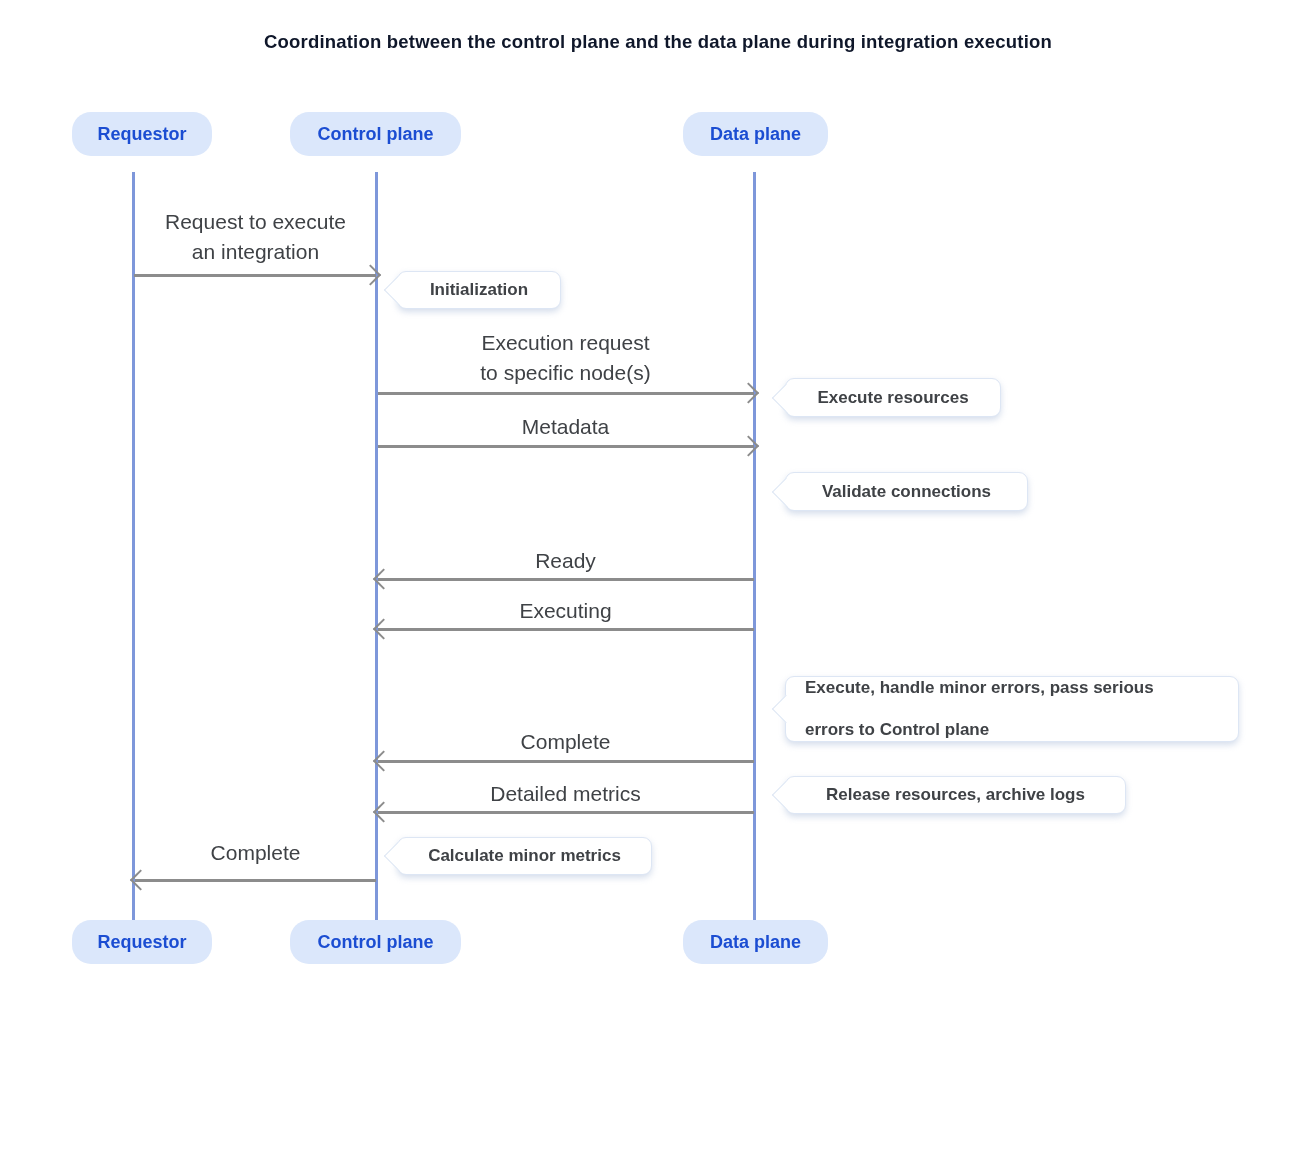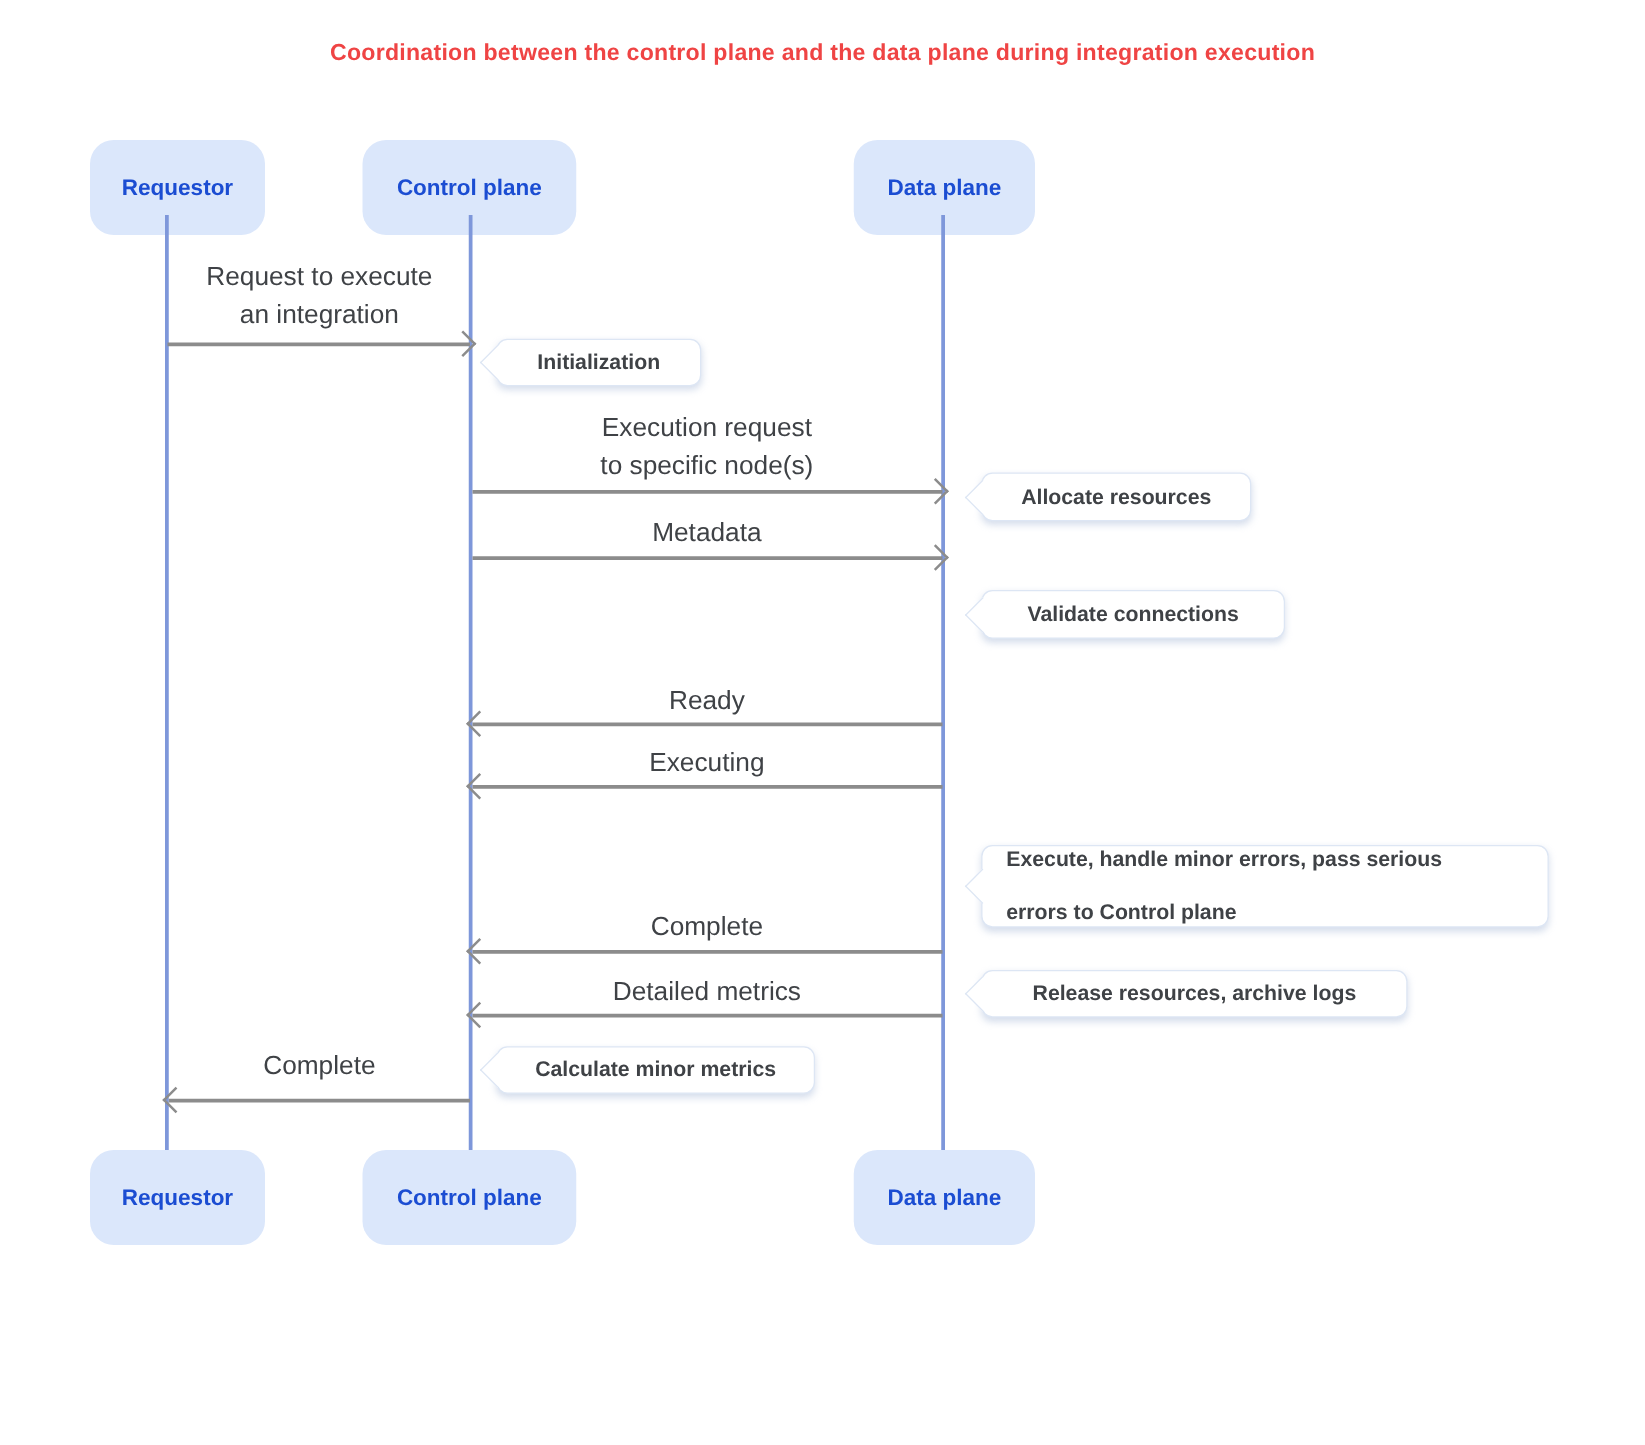--- a/index.html
+++ b/index.html
@@ -2,25 +2,25 @@
 <html style="--actor_fill: #dbe7fb; --actor_text: #1b4dd2; --lifeline: #7e97da; --arrow_color: #8c8c8c; --note_border: #dde6f4; --text_color: #3f4246;"><head>
 <meta charset="utf-8">
 <style>
   html,body{margin:0;padding:0;background:#fff;}
   .diagram{
     position:relative;width:1316px;height:1156px;background:#fff;
     font-family:"Liberation Sans",sans-serif;overflow:hidden;
   }
   .title{
     position:absolute;left:0;right:0;top:31px;text-align:center;
-    font-size:18.5px;font-weight:600;color:#ef4444;letter-spacing:.2px;
+    font-size:18.5px;font-weight:600;color:#0f172a;letter-spacing:.2px;
   }
   
   .actor{
-    position:absolute;height:76px;border-radius:19px;
+    position:absolute;height:44px;border-radius:19px;
     background:var(--actor_fill,#dbe7fb);color:var(--actor_text,#1b4dd2);
     font-weight:700;font-size:18px;display:flex;align-items:center;justify-content:center;
   }
   .a-req{left:72px;width:140px}
   .a-ctl{left:290px;width:171px}
   .a-dat{left:683px;width:145px}
   .top{top:112px}
   .bottom{top:920px}
   
   .lifeline{position:absolute;top:172px;height:748px;width:3px;background:var(--lifeline,#7e97da)}
@@ -115,21 +115,21 @@
   <div class="arrow right ar0"></div>
   <div class="arrow right ar1"></div>
   <div class="arrow right ar2"></div>
   <div class="arrow left ar3"></div>
   <div class="arrow left ar4"></div>
   <div class="arrow left ar5"></div>
   <div class="arrow left ar6"></div>
   <div class="arrow left ar7"></div>
 
   <div class="note n0">Initialization</div>
-  <div class="note n1">Allocate resources</div>
+  <div class="note n1">Execute resources</div>
   <div class="note n2">Validate connections</div>
   <div class="note n4">Execute, handle minor errors, pass serious
 errors to Control plane</div>
   <div class="note n5">Release resources, archive logs</div>
   <div class="note n6">Calculate minor metrics</div>
 
   <div class="actor bottom a-req">Requestor</div>
   <div class="actor bottom a-ctl">Control plane</div>
   <div class="actor bottom a-dat">Data plane</div>
 

